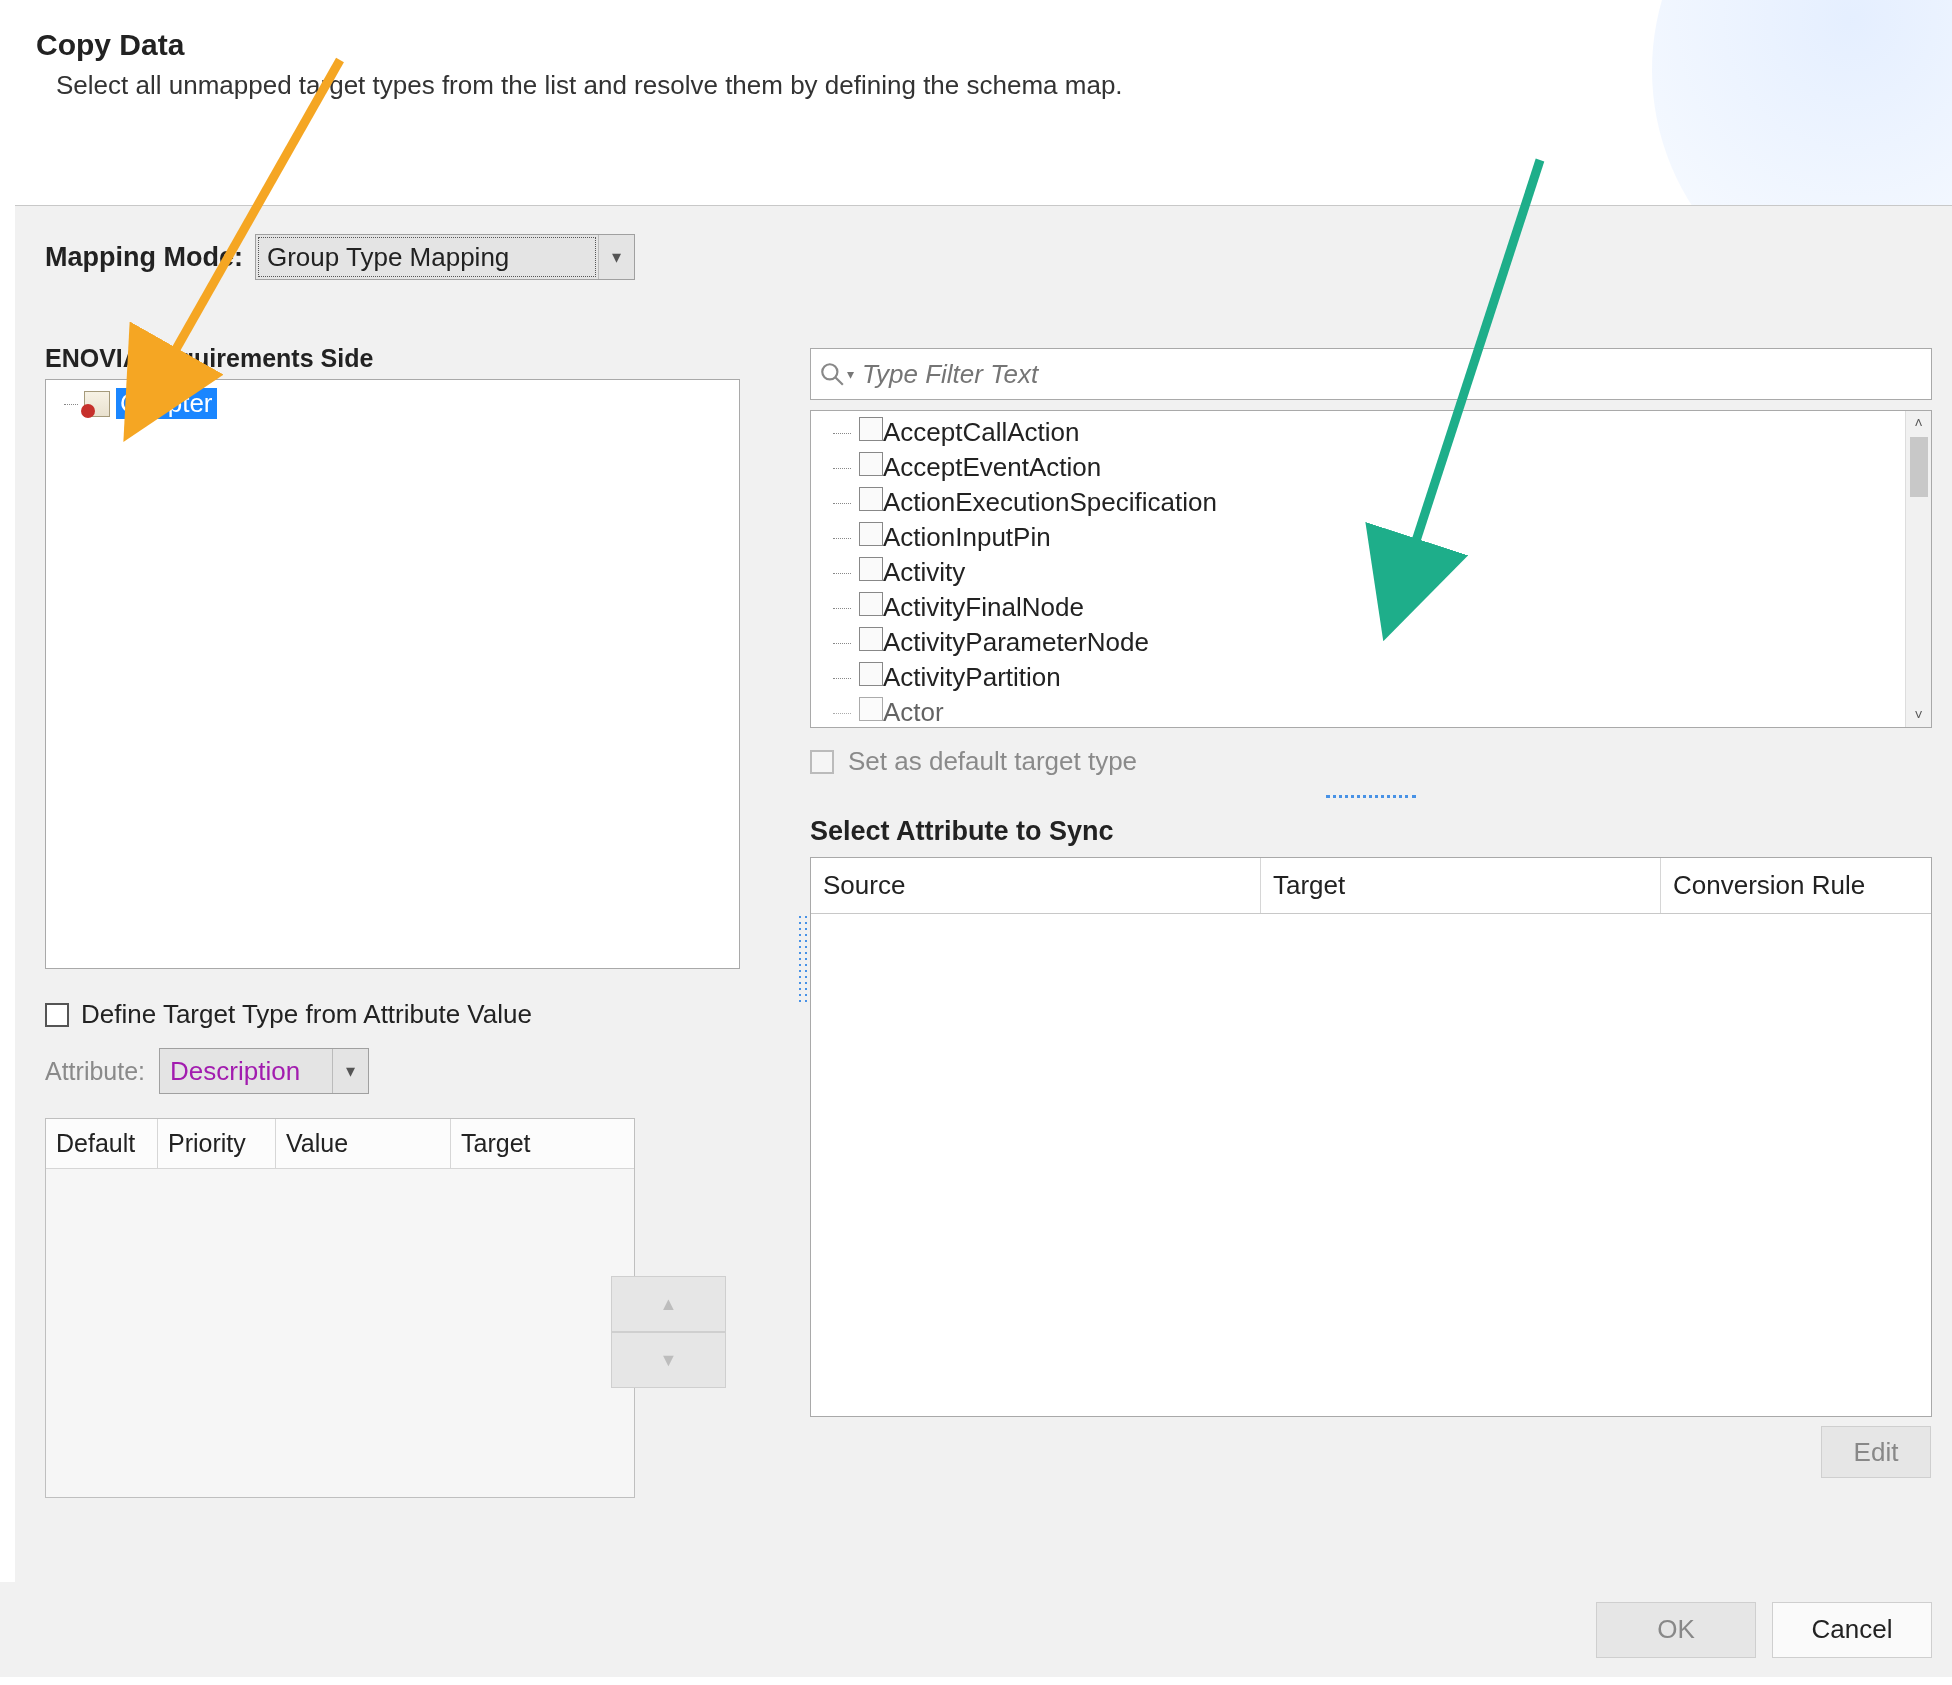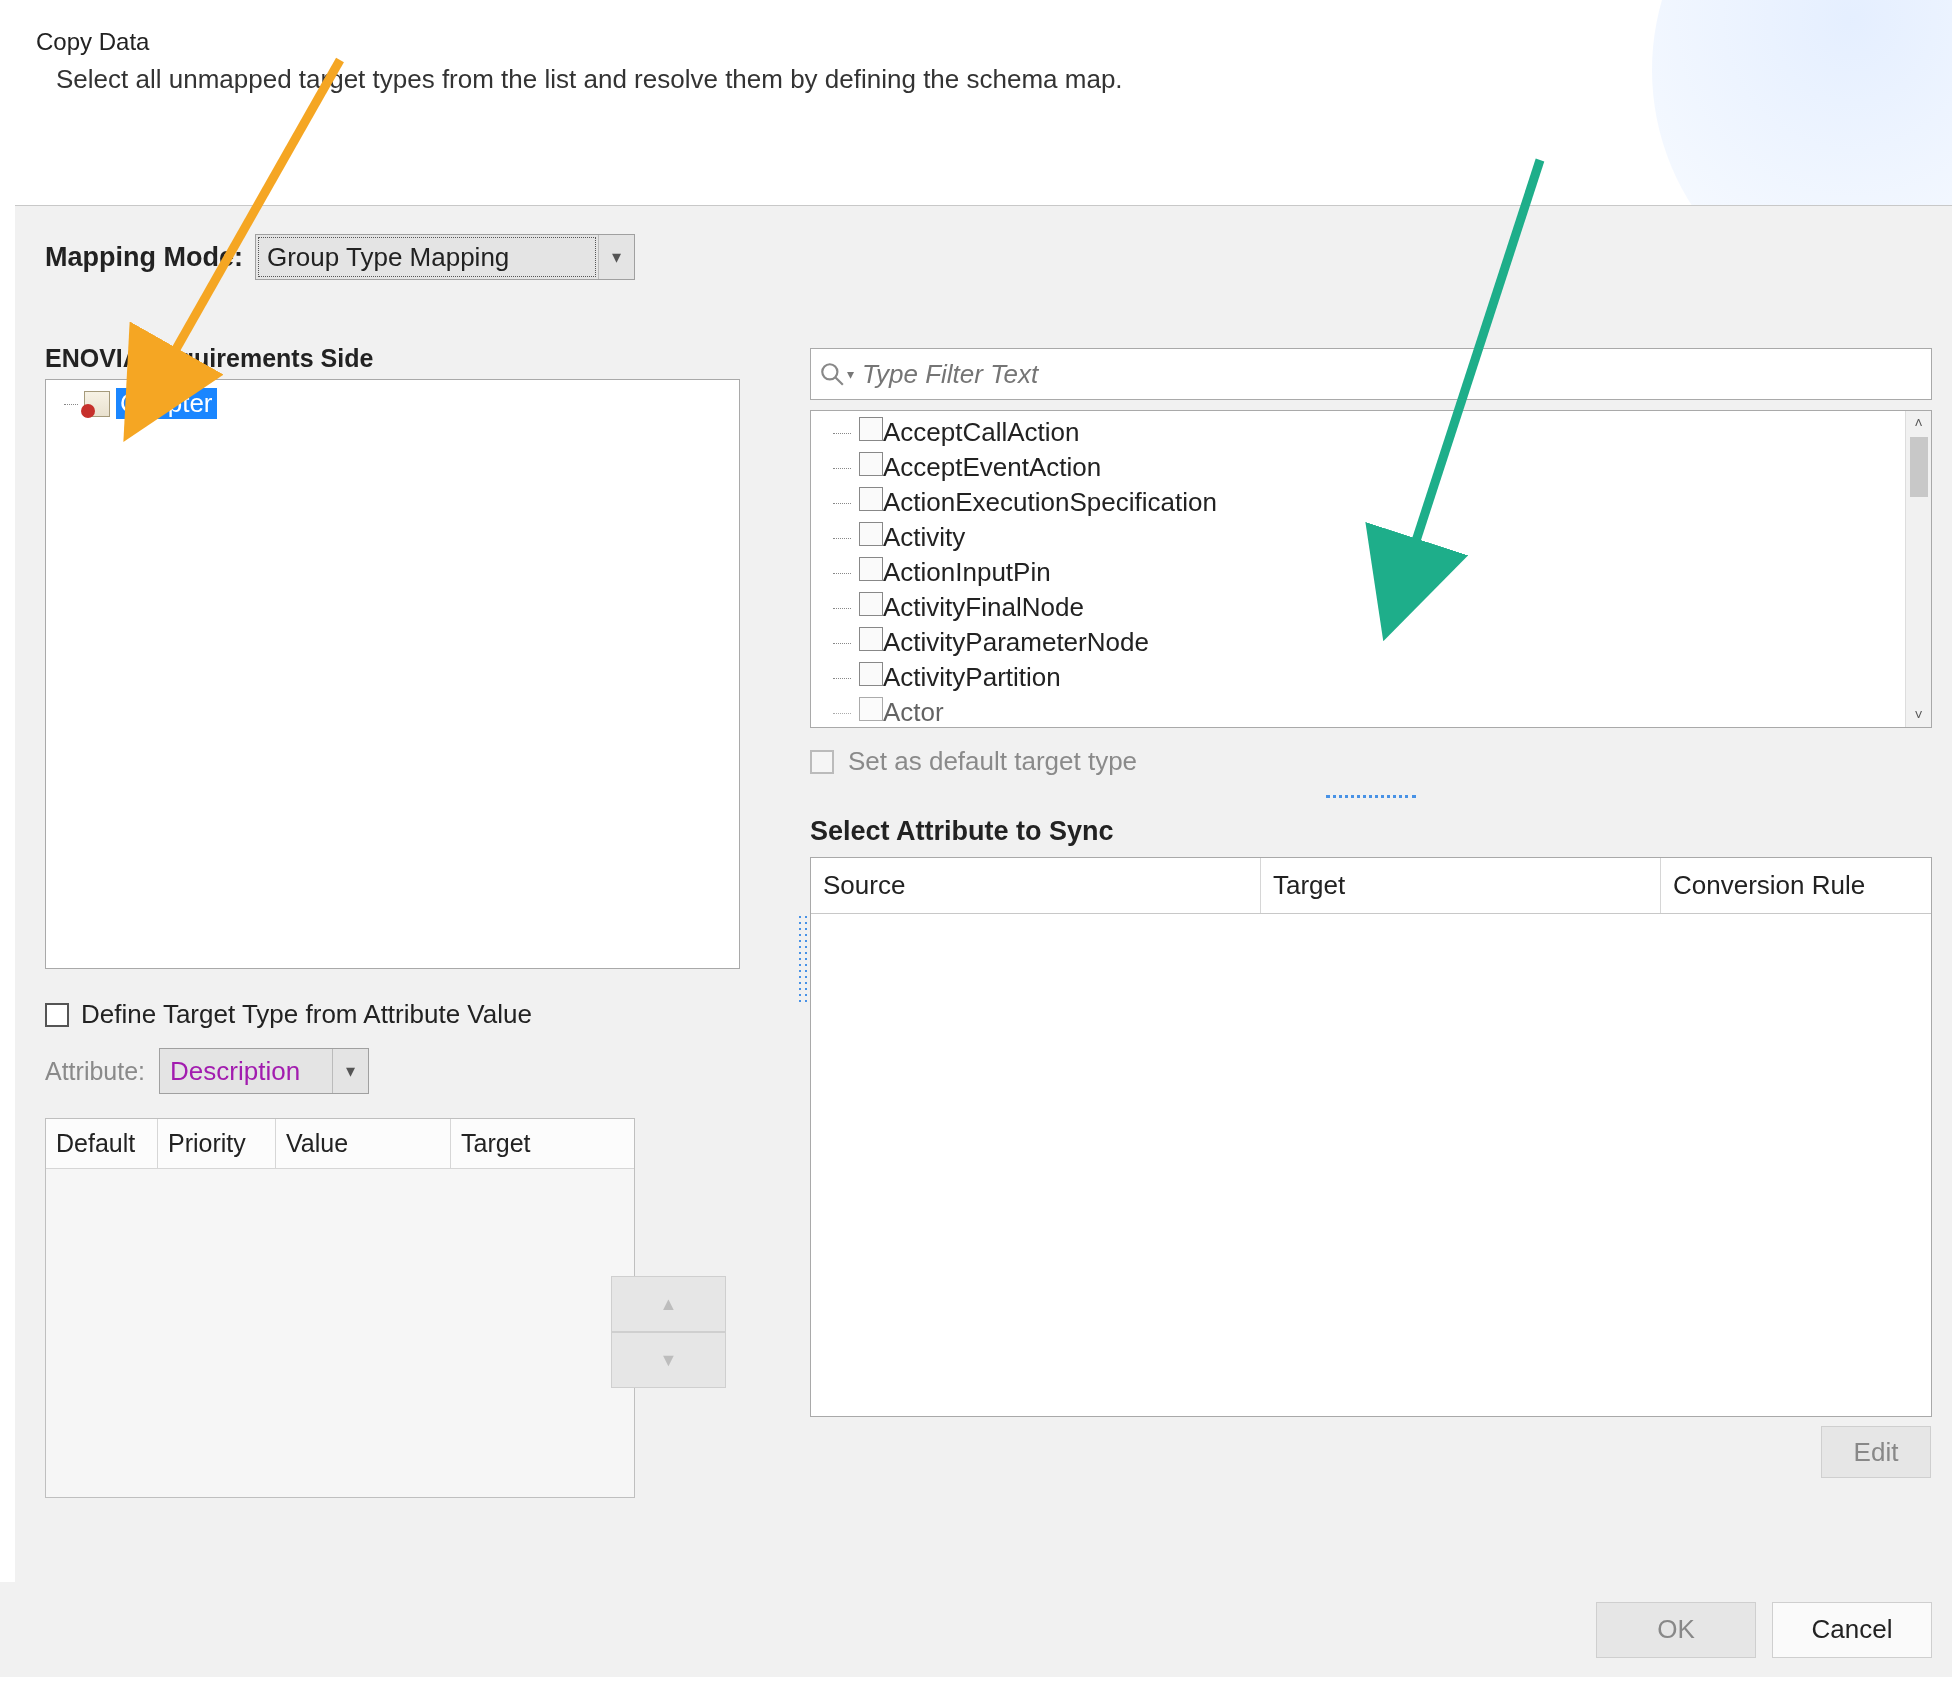--- a/index.html
+++ b/index.html
@@ -24,22 +24,22 @@
   .header-bg-circle {
     position:absolute;
     top:-180px;
     right:-200px;
     width: 500px;
     height:500px;
     border-radius:50%;
     background: radial-gradient(circle at 40% 40%, rgba(150,190,255,0.25), rgba(230,240,255,0.4) 60%, rgba(255,255,255,0) 70%);
   }
   .header h1 {
-    font-size: 24px;
-    font-weight: 400;
+    font-size: 30px;
+    font-weight: 700;
     margin: 0 0 8px 0;
   }
   .header p {
     font-size: 26px;
     margin: 0;
     padding-left: 20px;
     color: #333;
   }
   .body-pane {
     position: absolute;
@@ -388,25 +388,25 @@
           <div class="tt-row">
               <span class="tt-icon"></span>
               <span>AcceptEventAction</span>
             </div>
           <div class="tt-row">
               <span class="tt-icon"></span>
               <span>ActionExecutionSpecification</span>
             </div>
           <div class="tt-row">
               <span class="tt-icon"></span>
+              <span>ActionInputPin</span>
+            </div>
+          <div class="tt-row">
+              <span class="tt-icon"></span>
               <span>Activity</span>
-            </div>
-          <div class="tt-row">
-              <span class="tt-icon"></span>
-              <span>ActionInputPin</span>
             </div>
           <div class="tt-row">
               <span class="tt-icon"></span>
               <span>ActivityFinalNode</span>
             </div>
           <div class="tt-row">
               <span class="tt-icon"></span>
               <span>ActivityParameterNode</span>
             </div>
           <div class="tt-row">

